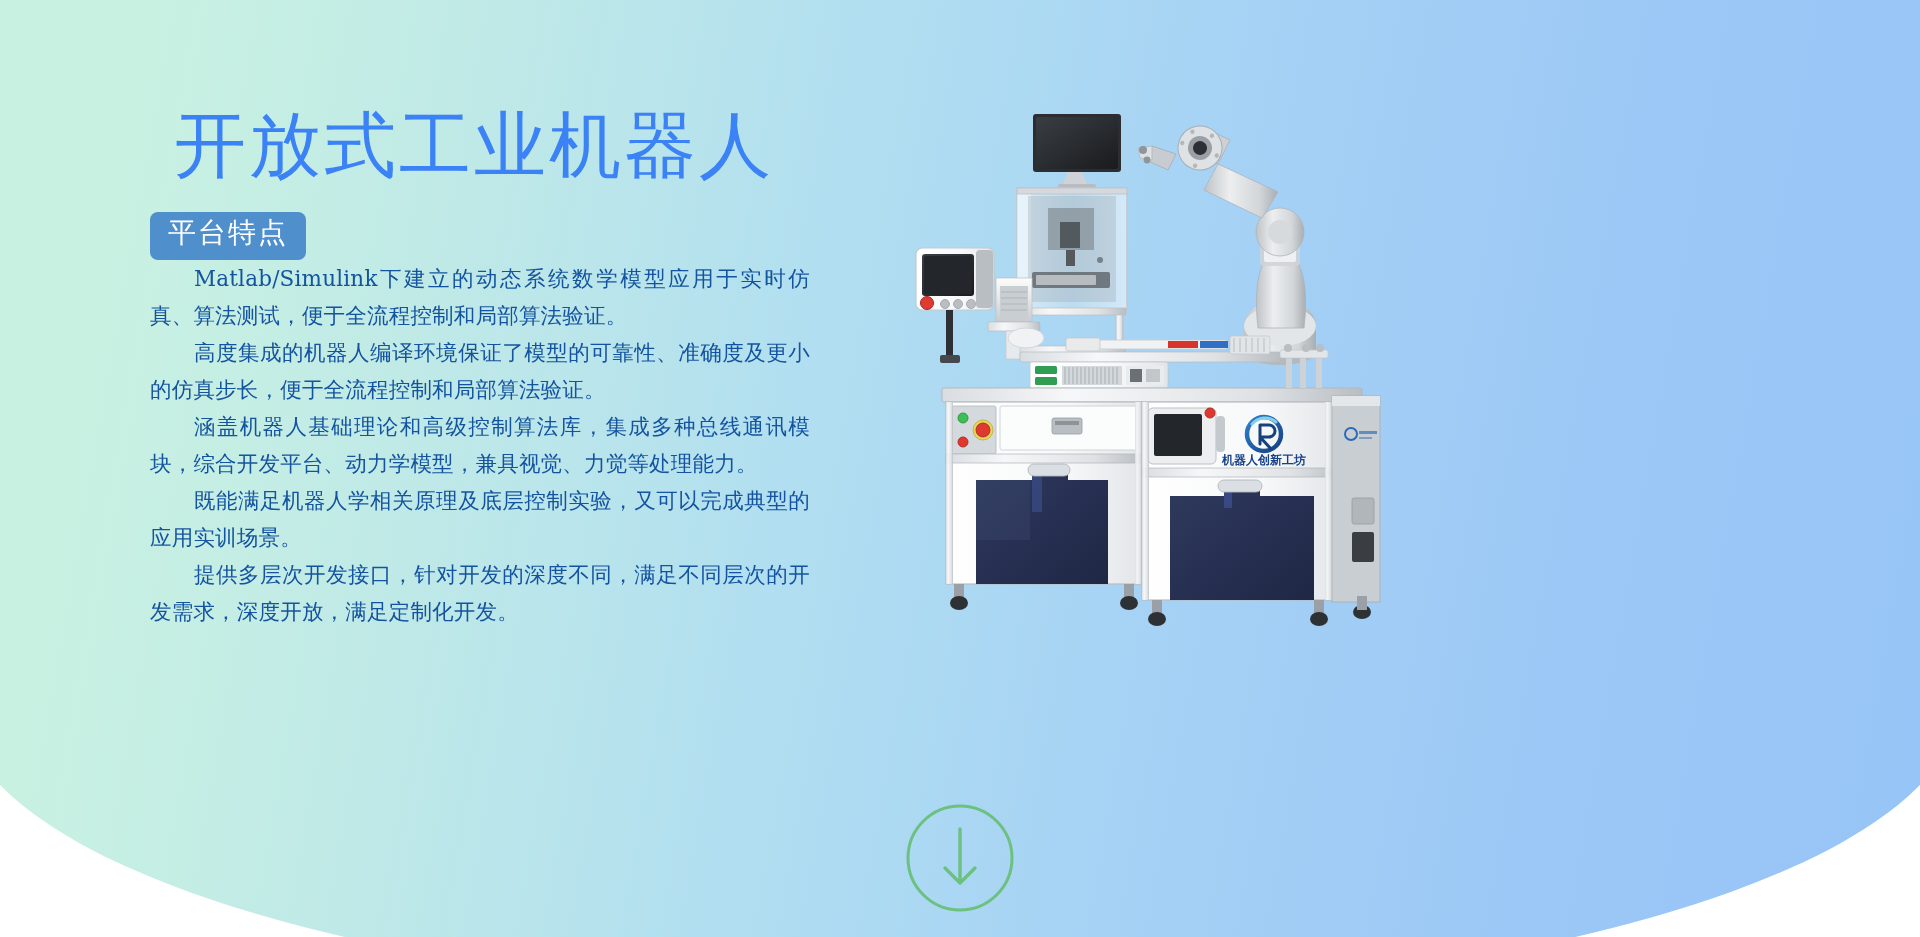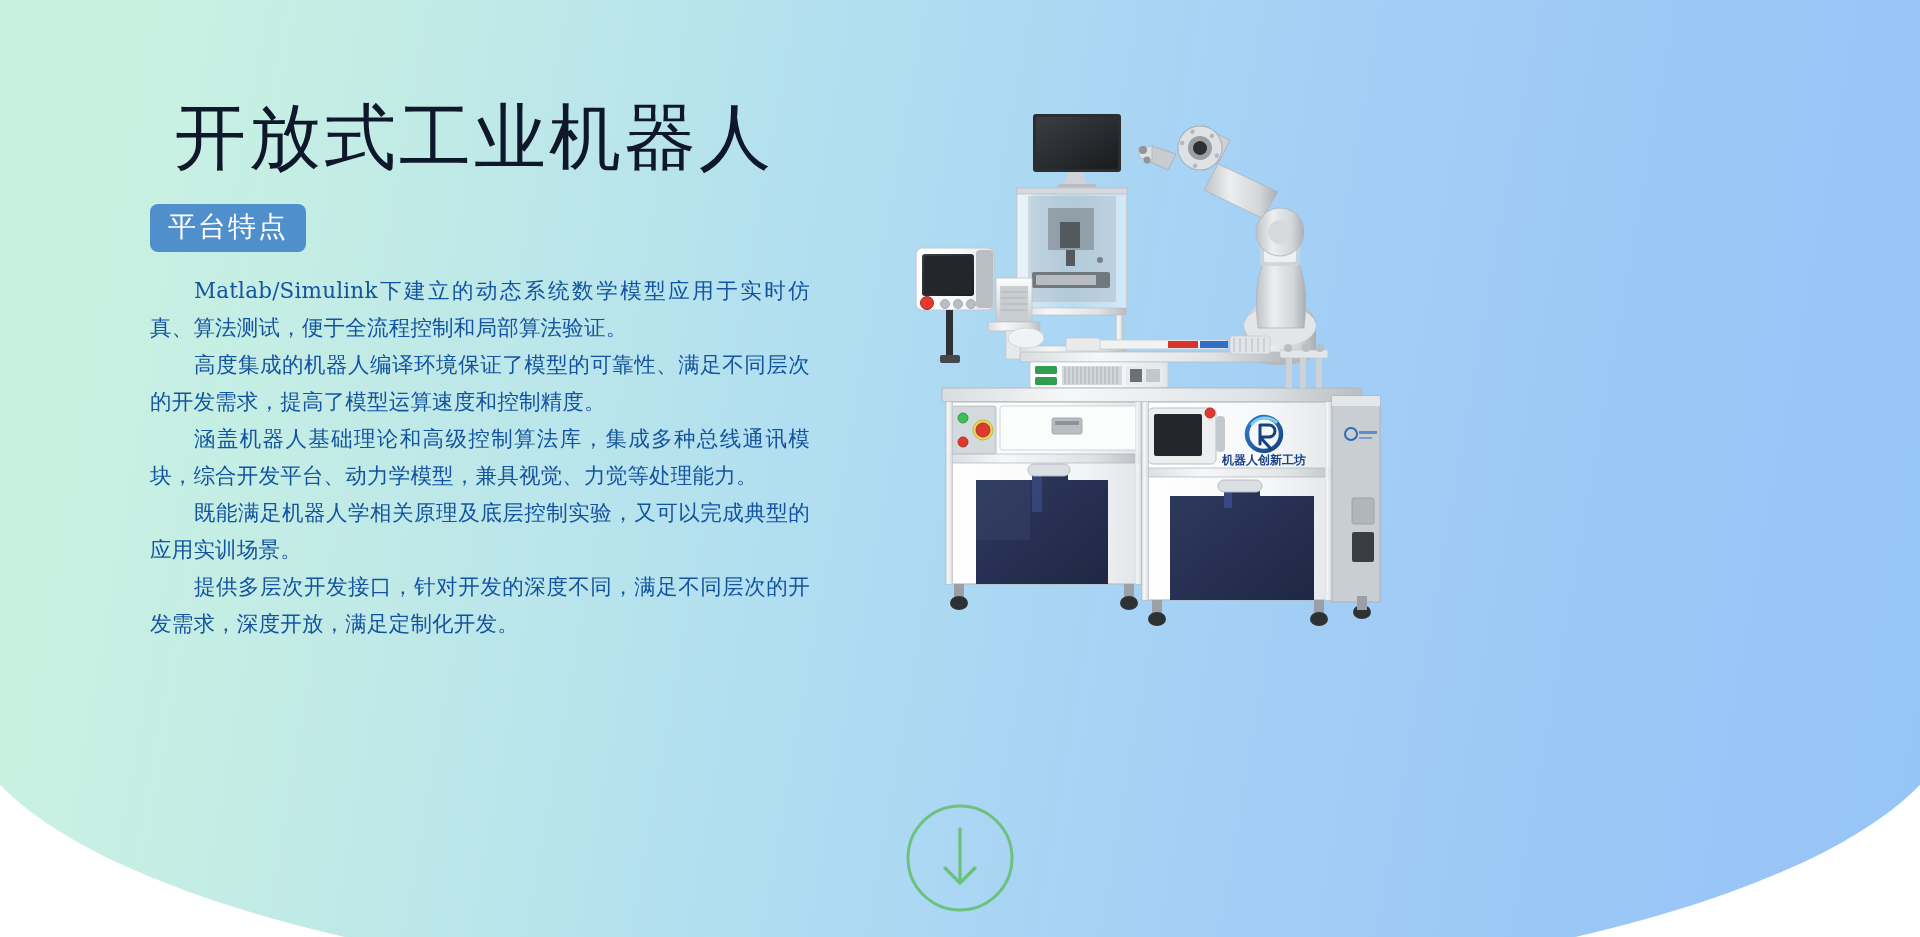--- a/index.html
+++ b/index.html
@@ -20,45 +20,46 @@
     background:linear-gradient(100deg,#c9f1e2 0%,#c9f1e2 10%,#bfe9e7 26%,#b2dff0 42%,#a6d2f5 60%,#9cc8f6 78%,#96c4f6 100%);
     border-bottom-left-radius:50% 26%;
     border-bottom-right-radius:50% 26%;
   }
 
   
   #text-col {
     position:absolute; left:150px; top:96px; width:700px;
   }
   .title-line {
-    color:#0f172a;
+    color:#3b82f6;
     font-size:72px;
     line-height:82px;
     letter-spacing:3px;
     font-weight:400;
     font-family:"DejaVu Serif","Liberation Serif",serif;
     white-space:nowrap;
+    margin-top:8px;
   }
   #title-line-1 { text-align:left; padding-left:24px; }
   #title-line-2 { text-align:left; padding-left:102px; }
 
   #feature-badge {
     display:inline-block;
     margin-top:26px;
     background:#4e8fcc;
     color:#ffffff;
     font-size:28px;
     line-height:28px;
     padding:9px 18px 11px 18px;
     border-radius:8px;
     letter-spacing:2px;
-    font-family:Liberation Serif, serif;
-  }
-
-  #features { margin-top:20px; width:660px; }
+    font-family:Liberation Mono, monospace;
+  }
+
+  #features { width:660px; }
   .feature-item {
     color:#13539f;
     font-size:21.5px;
     line-height:37px;
     text-indent:44px;
     letter-spacing:0.2px;
     font-family:"DejaVu Serif","Liberation Serif",serif;
     text-align:justify;
   }
 
@@ -343,21 +344,21 @@
     </svg>
   </div>
 
   <div id="text-col">
     <div class="title-line" id="title-line-1">开放式工业机器人</div>
 
     <div id="feature-badge">平台特点</div>
 
     <div id="features">
       <p class="feature-item">Matlab/Simulink下建立的动态系统数学模型应用于实时仿真、算法测试，便于全流程控制和局部算法验证。</p>
-      <p class="feature-item">高度集成的机器人编译环境保证了模型的可靠性、满足不同层次的开发需求，提高了模型运算速度和控制精度。</p>
+      <p class="feature-item">高度集成的机器人编译环境保证了模型的可靠性、准确度及更小的仿真步长，便于全流程控制和局部算法验证。</p>
       <p class="feature-item">涵盖机器人基础理论和高级控制算法库，集成多种总线通讯模块，综合开发平台、动力学模型，兼具视觉、力觉等处理能力。</p>
       <p class="feature-item">既能满足机器人学相关原理及底层控制实验，又可以完成典型的应用实训场景。</p>
       <p class="feature-item">提供多层次开发接口，针对开发的深度不同，满足不同层次的开发需求，深度开放，满足定制化开发。</p>
     </div>
   </div>
 
   <div id="scroll-indicator">
     <svg width="110" height="110" viewBox="0 0 110 110" xmlns="http://www.w3.org/2000/svg">
       <circle cx="55" cy="55" r="52" fill="none" stroke="#6cc17f" stroke-width="3"></circle>
       <line x1="55" y1="26" x2="55" y2="79" stroke="#6cc17f" stroke-width="3.4" stroke-linecap="round"></line>

